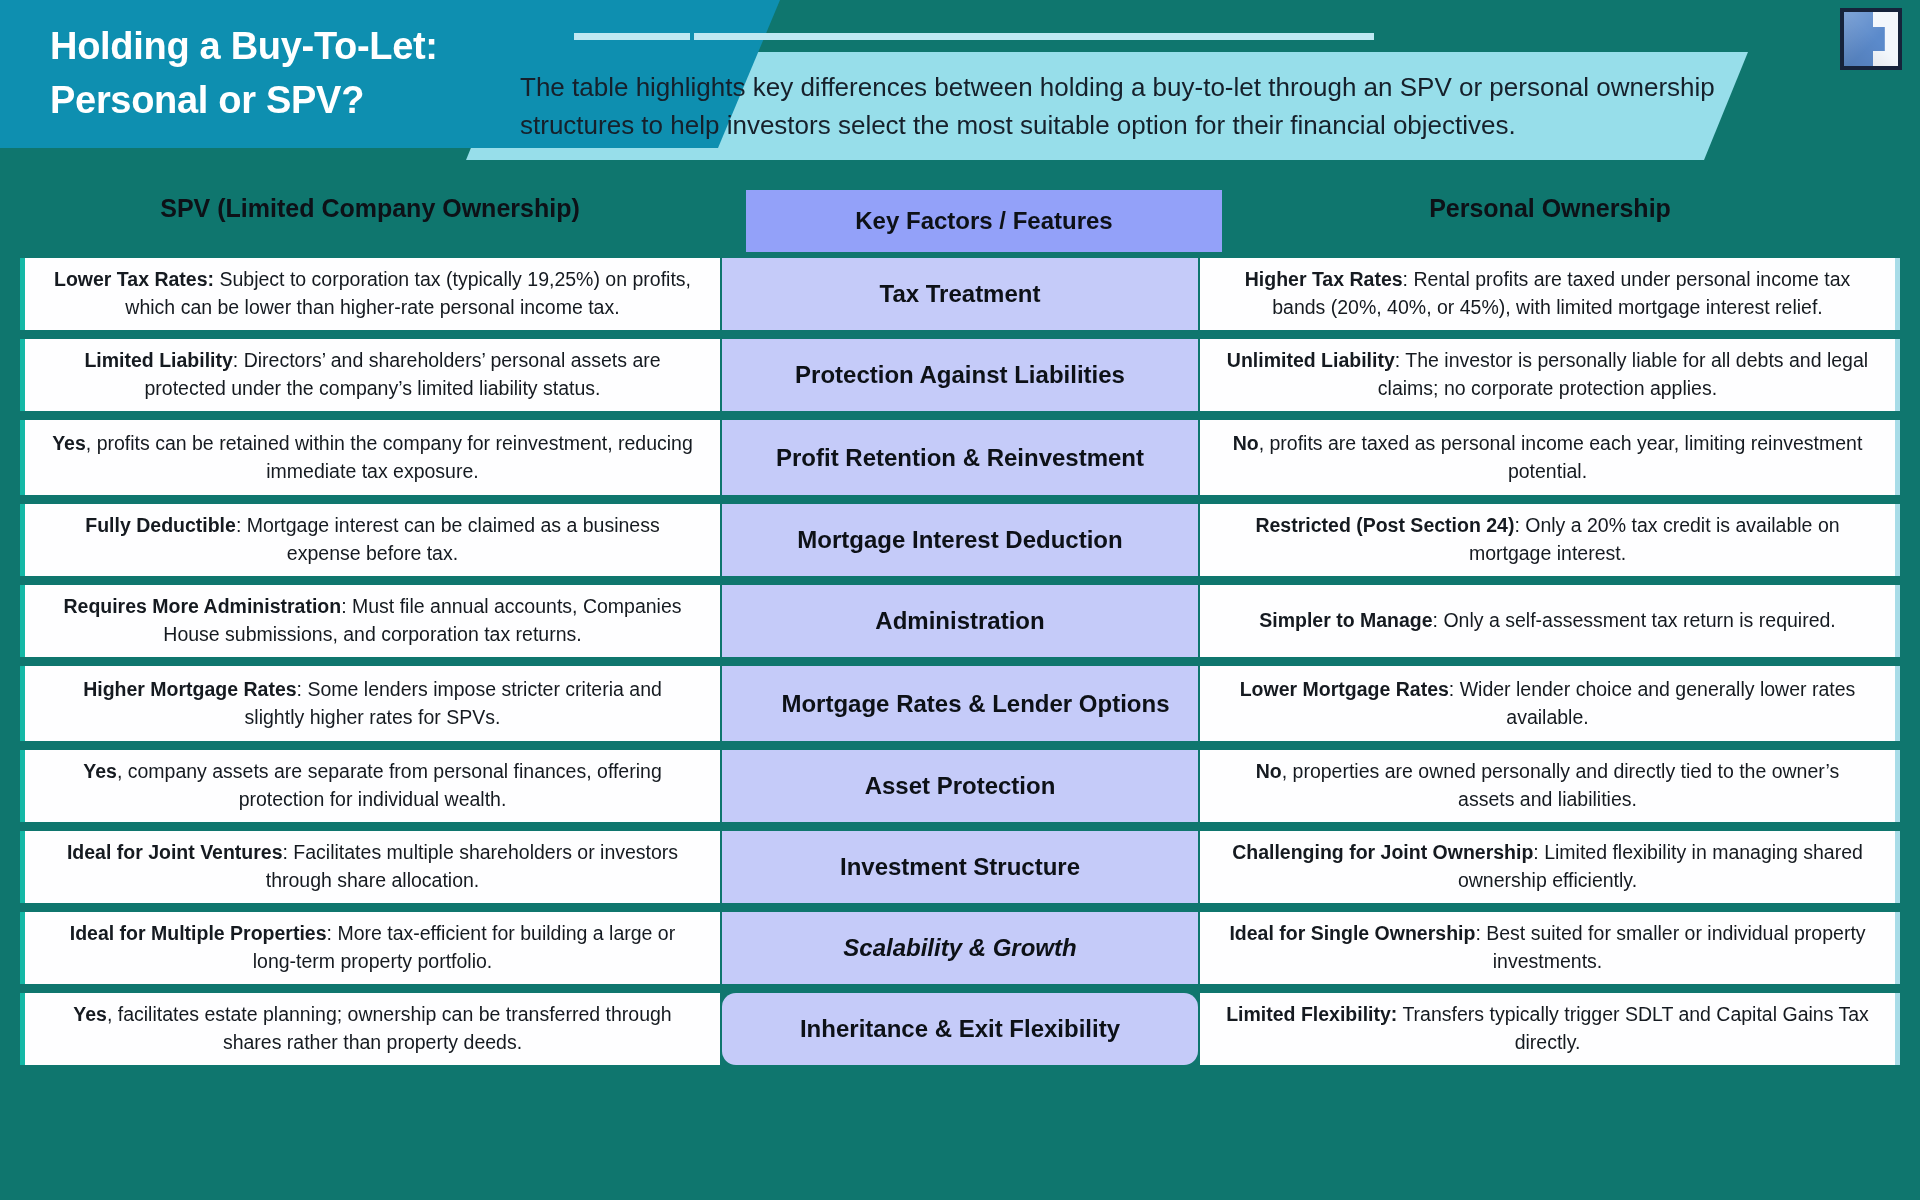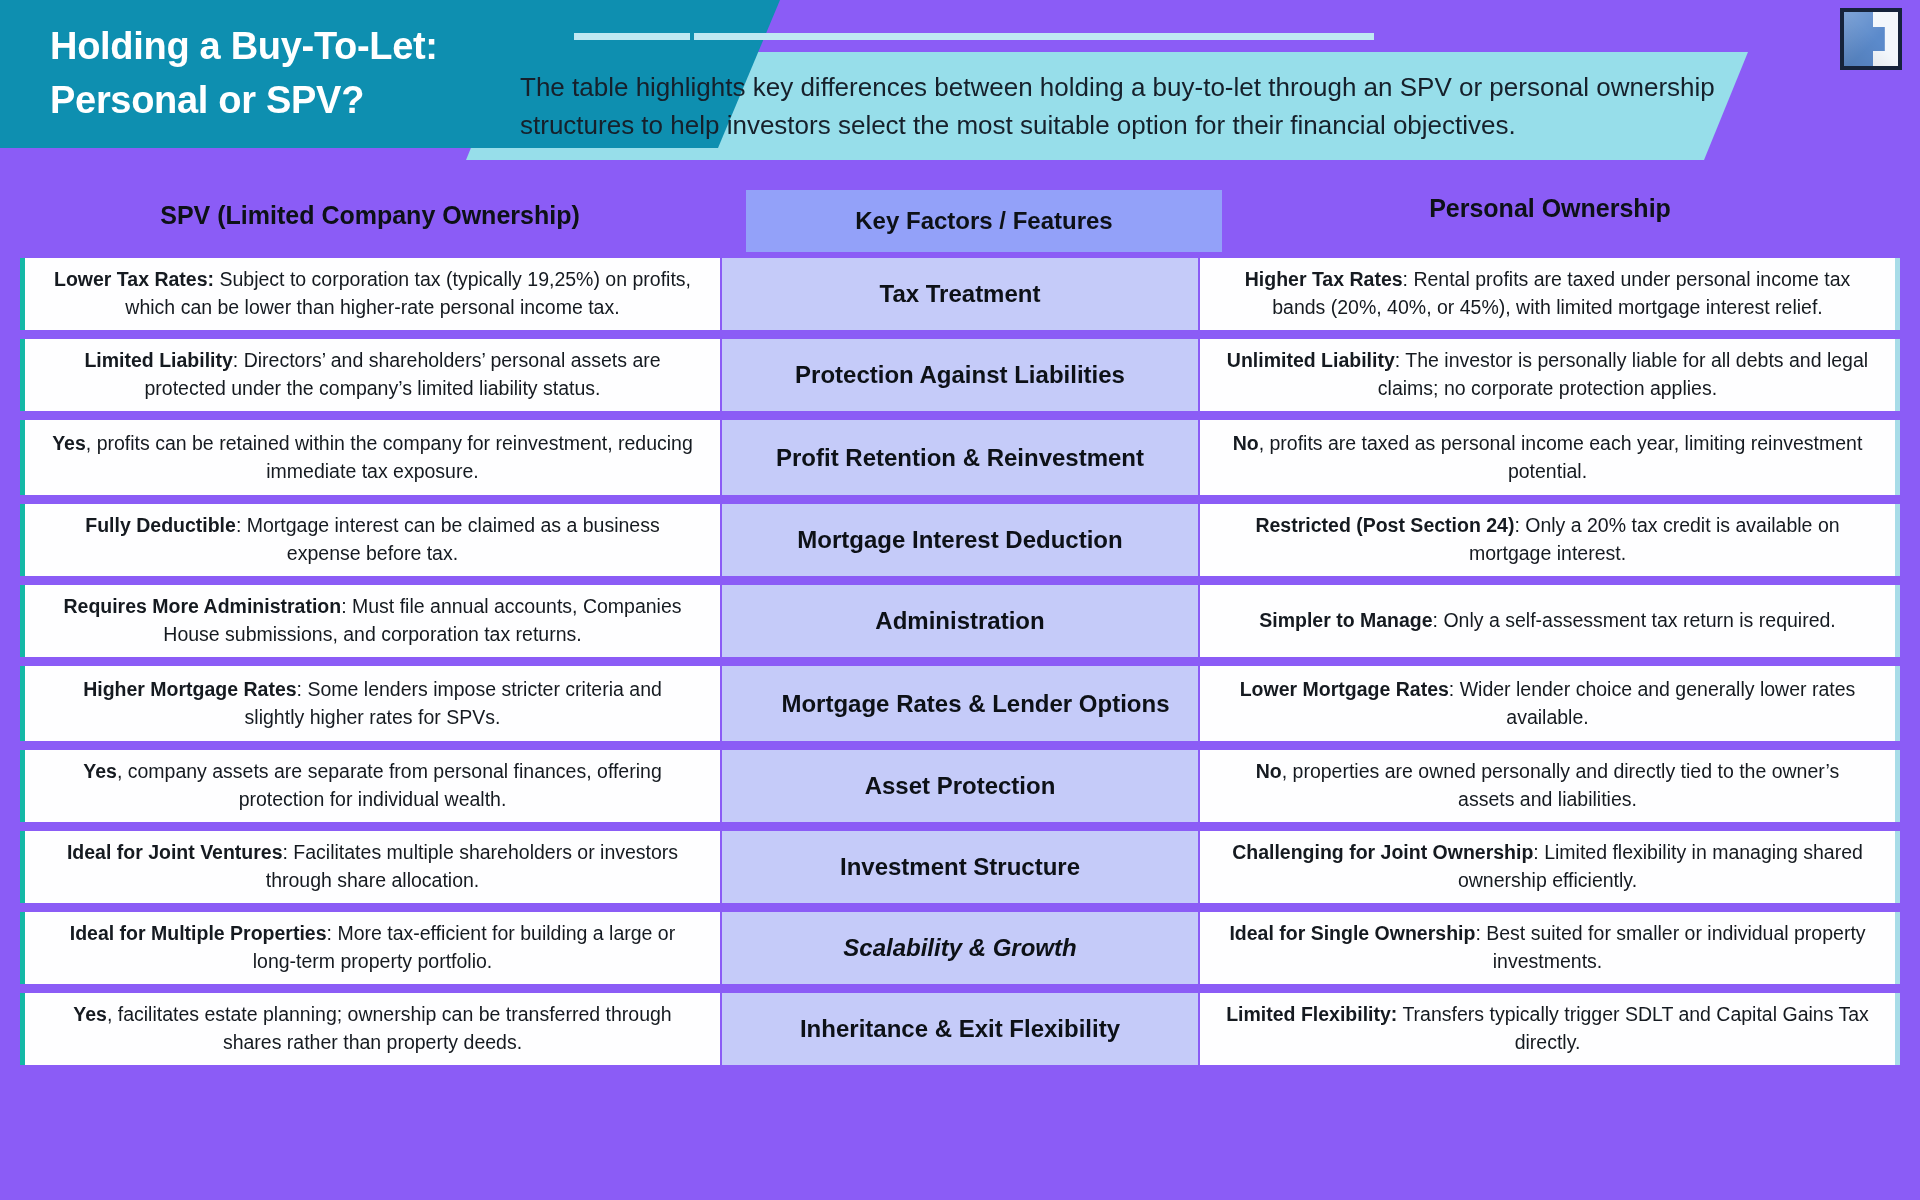--- a/index.html
+++ b/index.html
@@ -2,21 +2,21 @@
 <html><head>
 <meta charset="utf-8">
 <style>
   * { margin:0; padding:0; box-sizing:border-box; }
   html,body {
     width:1920px; height:1200px;
     background:#F5F8FD;
     font-family:"Liberation Sans", sans-serif;
     overflow:hidden;
   }
-  #page { position:relative; width:1920px; height:1200px; background:#8b5cf6; }
+  #page { position:relative; width:1920px; height:1200px; background:#0f766e; }
 
   
   .header { position:absolute; left:0; top:0; width:1920px; height:160px; }
 
   .hdr-cyan {
     position:absolute; left:466px; top:52px;
     width:1282px; height:108px;
     background:#97DEEA;
     clip-path: polygon(44px 0, 1282px 0, 1238px 108px, 0px 108px);
   }
@@ -70,21 +70,21 @@
   }
 
   
   .table { position:absolute; left:0; top:180px; width:1920px; }
 
   .col-heads { position:relative; height:78px; }
   .head-left, .head-right {
     position:absolute; top:14px;
     font-size:25px; font-weight:bold; color:#0D1117; text-align:center;
   }
-  .head-left  { left:20px;  width:700px;margin-top:7px; }
+  .head-left  { left:20px;  width:700px; }
   .head-right { left:1200px; width:700px; }
 
   .head-center {
     position:absolute; left:746px; top:10px;
     width:476px; height:62px;
     background:#93A1F9;
     display:flex; align-items:center; justify-content:center;
     font-size:24px; font-weight:bold; color:#0D1117;
   }
 
@@ -218,21 +218,21 @@
           </div>
           <div class="cell-mid" style="height: 72px; font-style: italic;">Scalability &amp; Growth</div>
           <div class="cell cell-right" style="height: 72px;">
             <span><b>Ideal for Single Ownership</b><span>: Best suited for smaller or individual property investments.</span></span>
           </div>
         </div>
         <div class="row" style="height: 72px;">
           <div class="cell cell-left" style="height: 72px;">
             <span><b>Yes</b><span>, facilitates estate planning; ownership can be transferred through shares rather than property deeds.</span></span>
           </div>
-          <div class="cell-mid" style="height: 72px;">Inheritance &amp; Exit Flexibility</div>
+          <div class="cell-mid" style="height: 72px; border-radius: 14px;">Inheritance &amp; Exit Flexibility</div>
           <div class="cell cell-right" style="height: 72px;">
             <span><b>Limited Flexibility:</b><span> Transfers typically trigger SDLT and Capital Gains Tax directly.</span></span>
           </div>
         </div>
       </div>
   </div>
 
 </div>
 
 </body></html>

